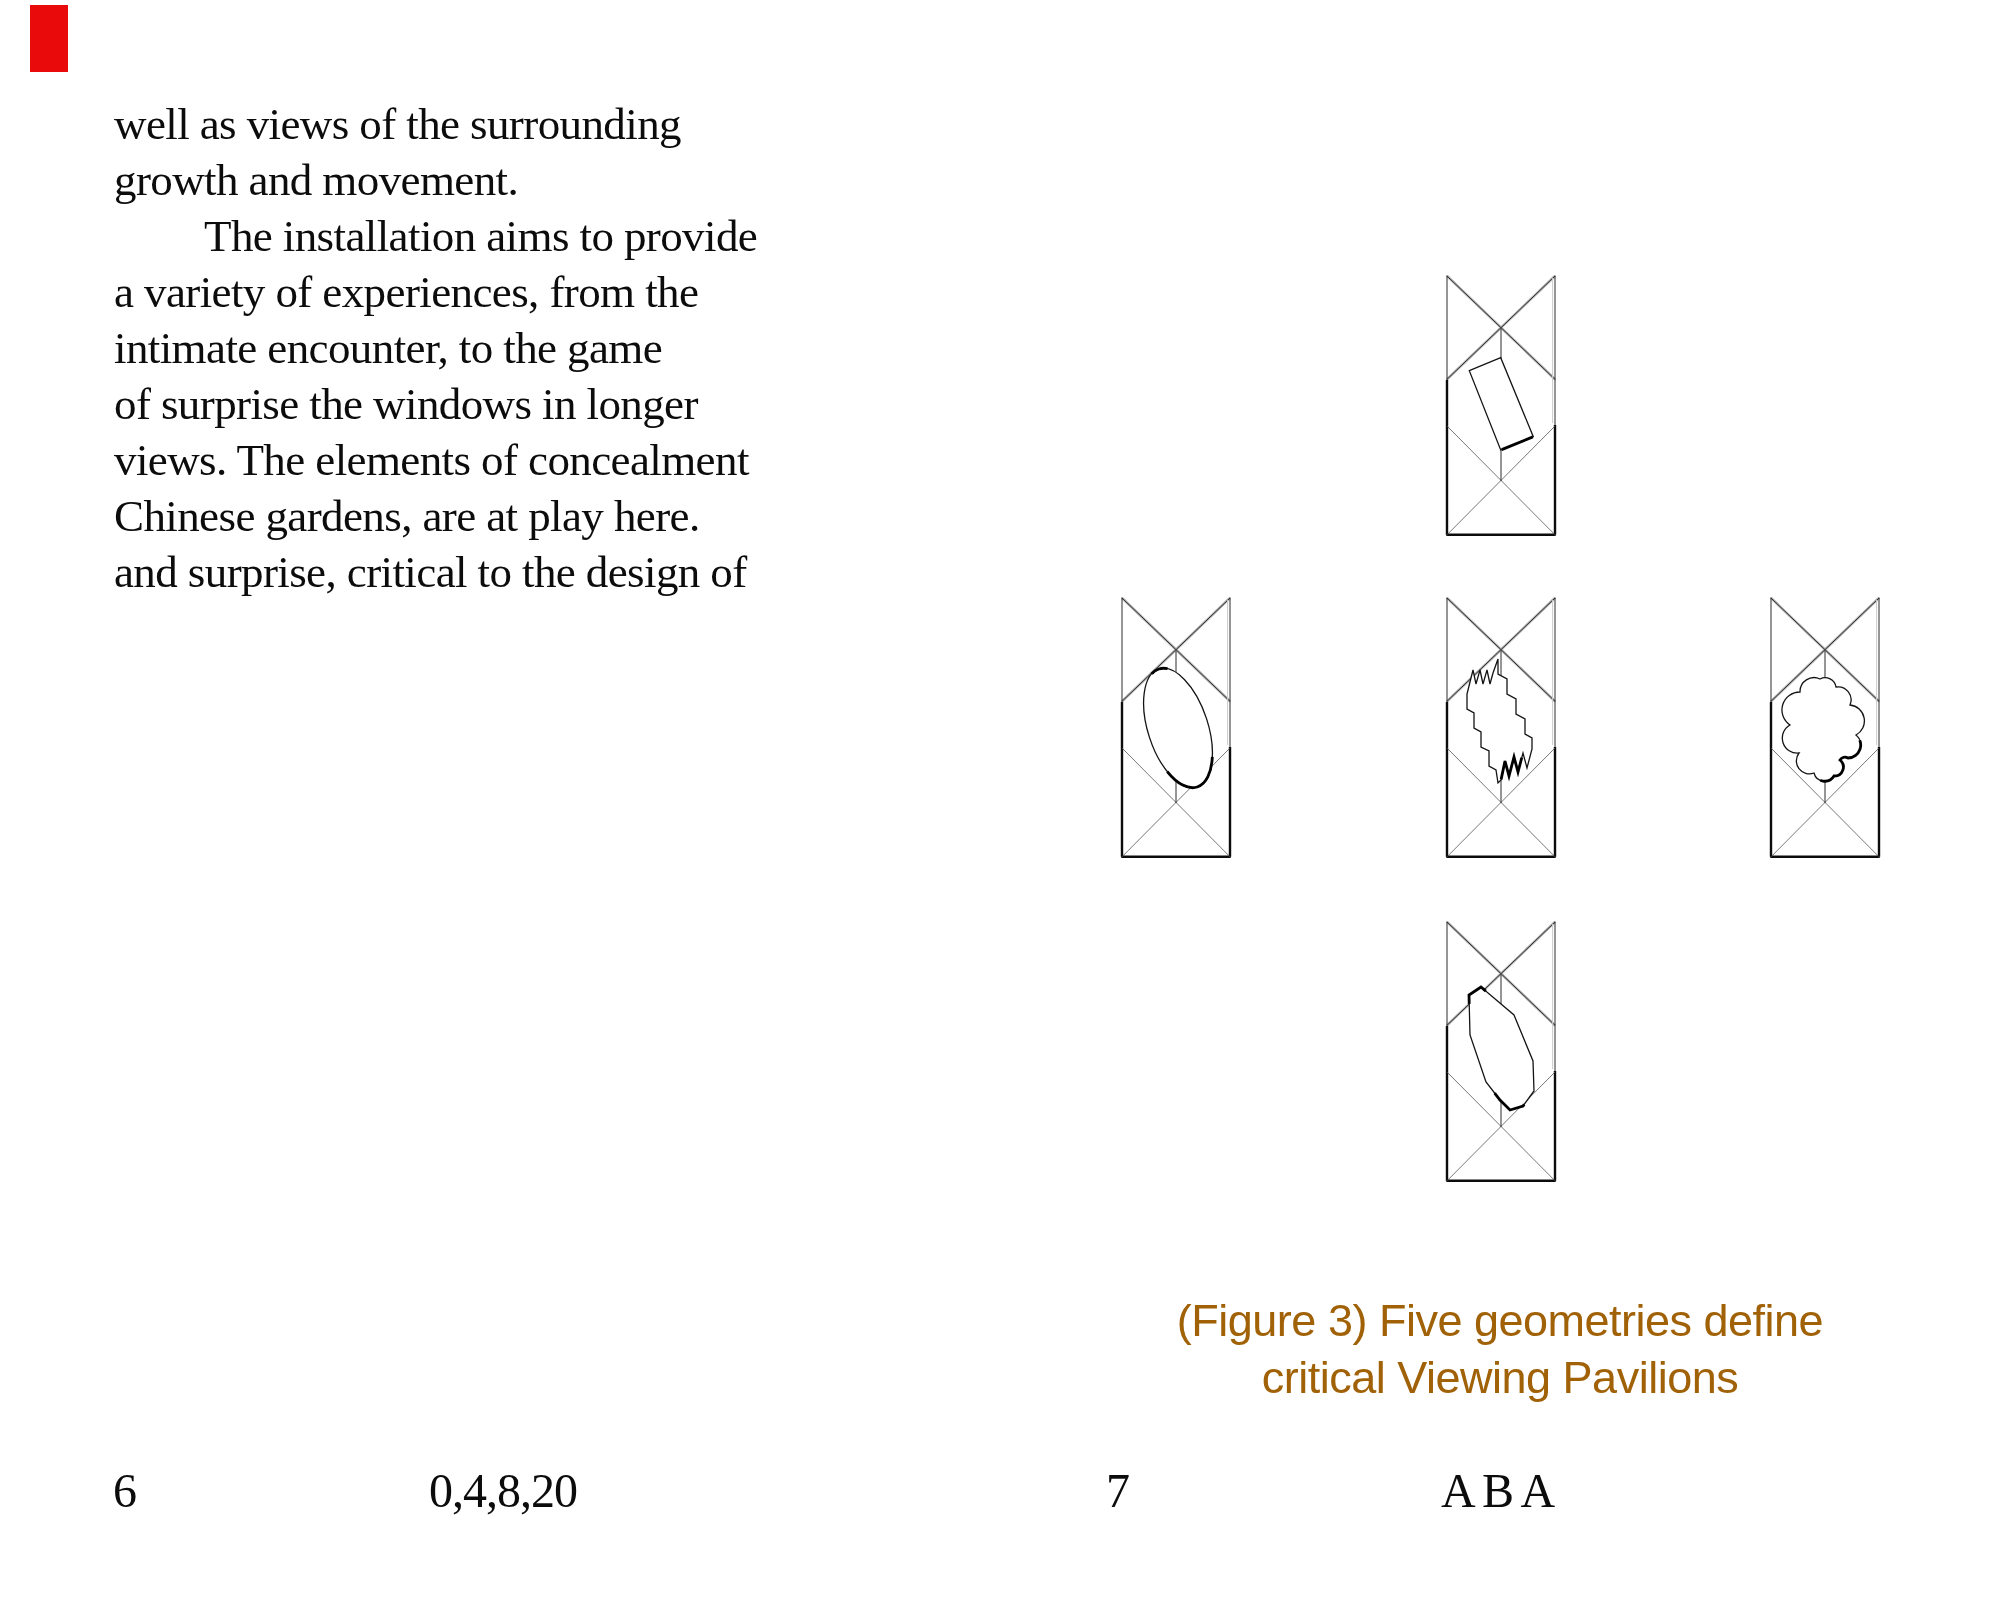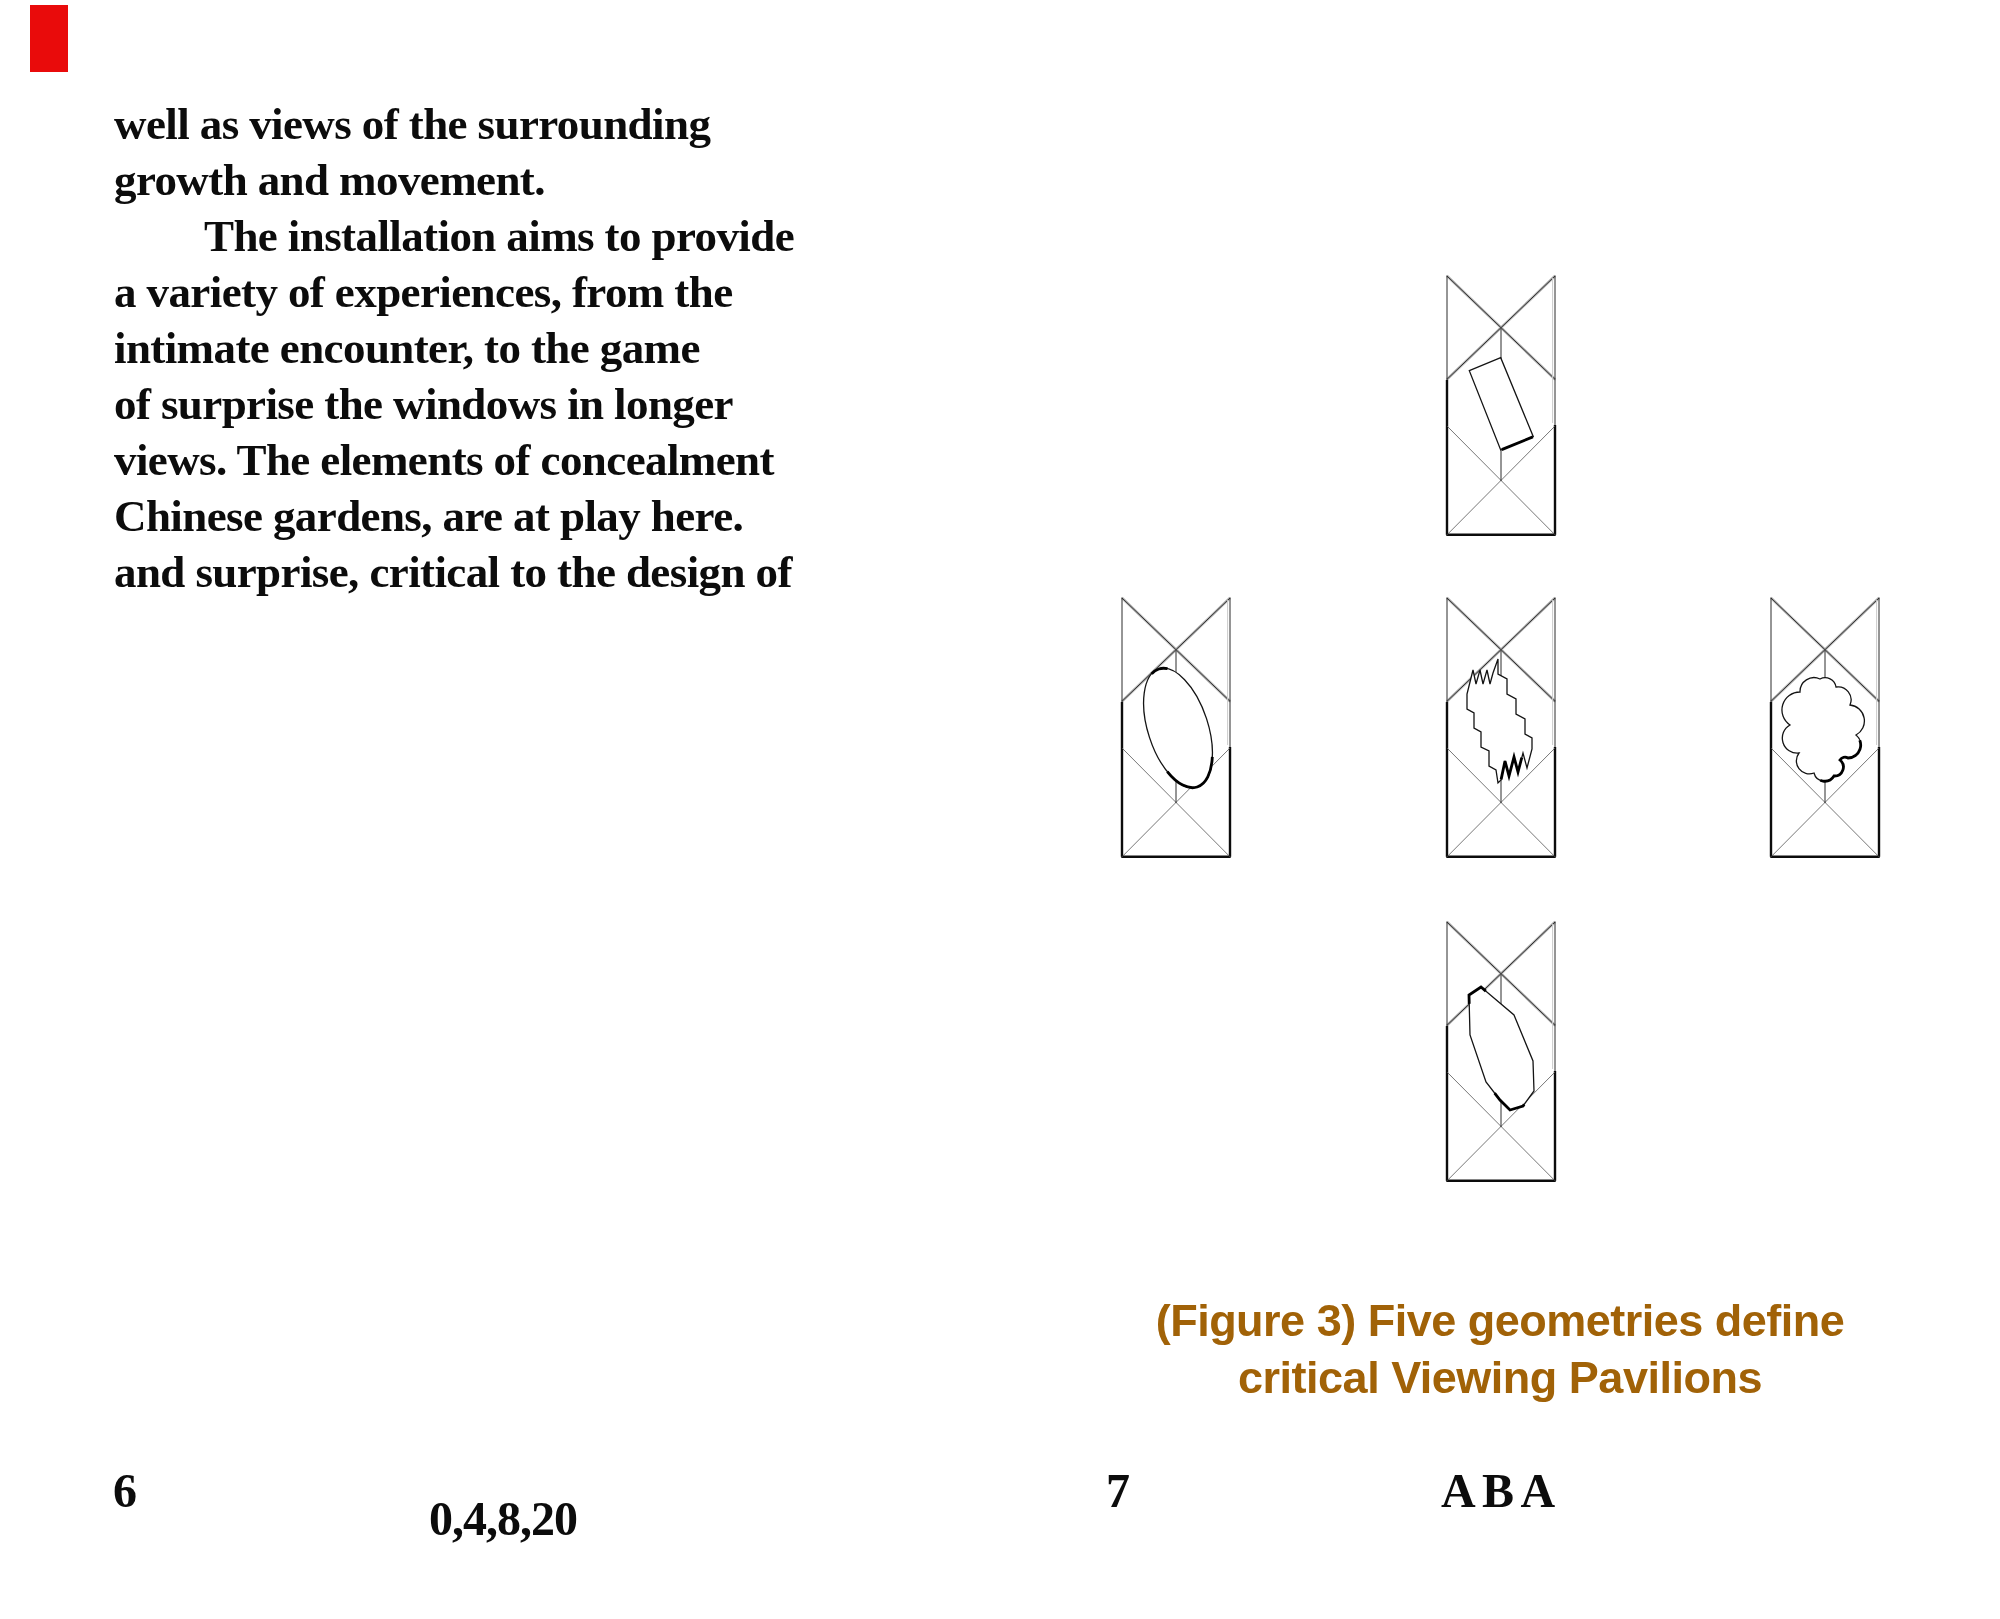--- a/index.html
+++ b/index.html
@@ -3,21 +3,20 @@
 <meta charset="utf-8">
 <style>
   html,body{margin:0;padding:0;background:#ffffff;}
   #canvas{
     position:relative;
     width:2000px;height:1619px;
     background:#ffffff;
     overflow:hidden;
     font-family:"Liberation Serif", serif;
     color:#0c0c0c;
-    font-weight:bold;
   }
   
   #red-marker{position:absolute;}
   
   #paragraph{
     position:absolute;
     left:114px;top:96px;width:800px;
     font-size:45px;line-height:56px;
     letter-spacing:-0.6px;
     color:#0c0c0c;
@@ -36,21 +35,21 @@
   }
   
   .folio{
     position:absolute;
     font-size:48px;line-height:48px;
     letter-spacing:-1px;
     color:#0c0c0c;
     white-space:nowrap;
   }
   #footer-left-page-number{left:113px;top:1467px;}
-  #footer-left-label{left:429px;top:1467px;margin-top:28px;}
+  #footer-left-label{left:429px;top:1467px;}
   #footer-right-page-number{left:1106px;top:1467px;}
   #footer-right-label{left:1441px;top:1467px;letter-spacing:-1.5px;}
   
   .pavilion{position:absolute;overflow:visible;}
   .pavilion path{fill:none;stroke-linecap:butt;stroke-linejoin:miter;}
   .pavilion .gray{stroke:#b4b4b4;stroke-width:2.6;}
   .pavilion .lightgray{stroke:#cccccc;stroke-width:1;}
   .pavilion .dark{stroke:#2d2d2d;stroke-width:1;}
   .pavilion .black{stroke:#0c0c0c;stroke-width:2.4;}
   .pavilion .mid{stroke:#555555;stroke-width:0.8;}

